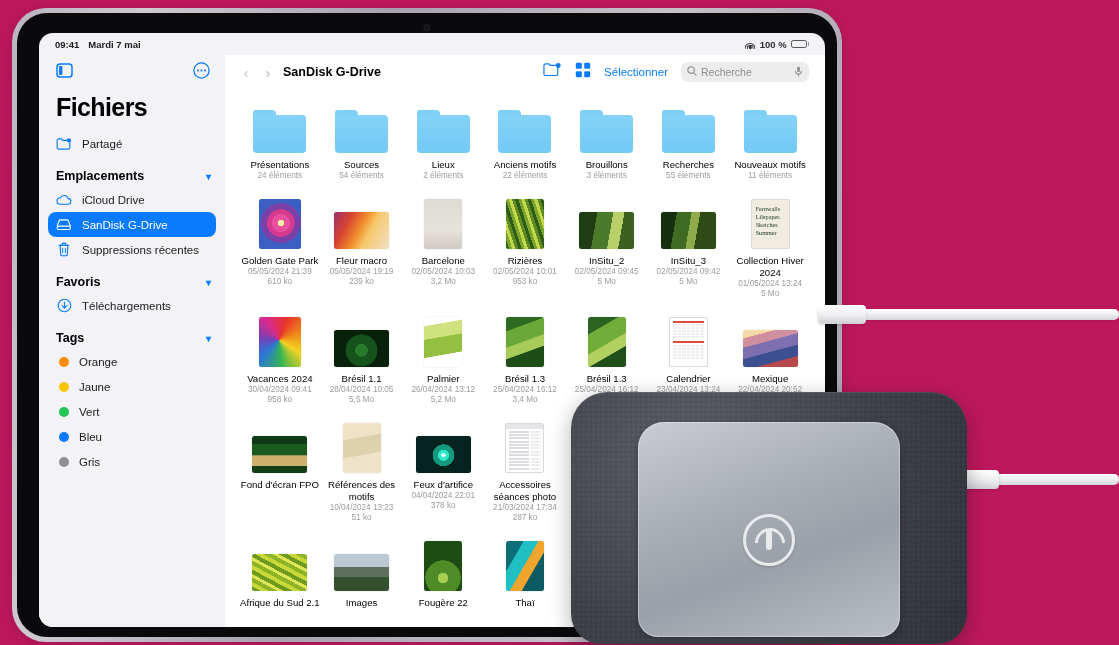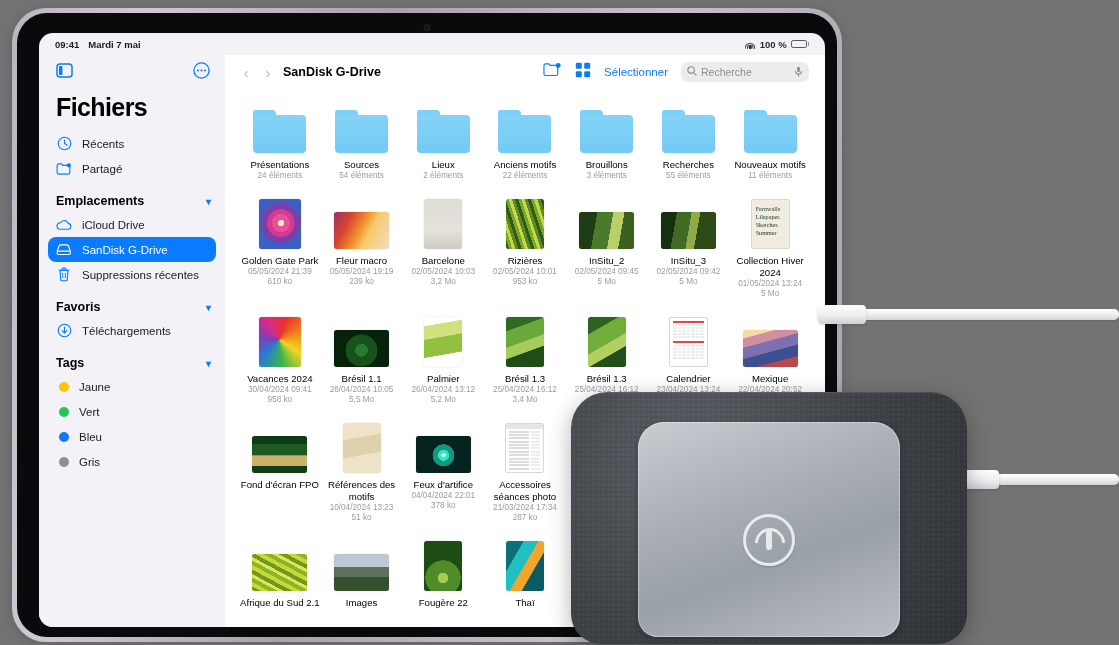--- a/index.html
+++ b/index.html
@@ -3,21 +3,21 @@
 <meta charset="utf-8">
 <style>
   * { box-sizing: border-box; margin: 0; padding: 0; }
   html, body {
     width: 1119px; height: 645px;
     overflow: hidden;
     background: #ffffff;
     font-family: "Liberation Sans", sans-serif;
     -webkit-font-smoothing: antialiased;
   }
-  #stage { position: relative; width: 1119px; height: 645px; background: #737373; }
+  #stage { position: relative; width: 1119px; height: 645px; background: #be185d; }
 
   
   #ipad-device {
     position: absolute;
     left: 12px; top: 8px;
     width: 830px; height: 634px;
     background: linear-gradient(100deg,#b9b4bd 0%, #cfcad2 14%, #a8a2ad 40%, #c6c1c9 70%, #a6a1ab 100%);
     border-radius: 34px;
     box-shadow: 0 2px 14px rgba(0,0,0,.16);
   }
@@ -273,29 +273,20 @@
                   <circle cx="8.5" cy="8.5" r="7.6" stroke="#0a7bff" stroke-width="1.3"></circle>
                   <circle cx="5" cy="8.5" r="1.05" fill="#0a7bff"></circle>
                   <circle cx="8.5" cy="8.5" r="1.05" fill="#0a7bff"></circle>
                   <circle cx="12" cy="8.5" r="1.05" fill="#0a7bff"></circle>
                 </svg>
               </span>
             </div>
 
             <div id="sidebar-title">Fichiers</div>
 
-            <div class="sb-row">
-              <span class="sb-icon">
-                <svg width="15" height="15" viewBox="0 0 16 16" fill="none">
-                  <circle cx="8" cy="8" r="6.7" stroke="#0a7bff" stroke-width="1.2"></circle>
-                  <path d="M8 4.3V8l2.6 1.7" stroke="#0a7bff" stroke-width="1.2" stroke-linecap="round"></path>
-                </svg>
-              </span>
-              <span class="sb-label">Récents</span>
-            </div>
 
             <div class="sb-row">
               <span class="sb-icon">
                 <svg width="16" height="14" viewBox="0 0 17 14" fill="none">
                   <path d="M1.2 3.2a1.6 1.6 0 0 1 1.6-1.6h3l1.3 1.5h6a1.6 1.6 0 0 1 1.6 1.6v6.1a1.6 1.6 0 0 1-1.6 1.6H2.8a1.6 1.6 0 0 1-1.6-1.6V3.2z" stroke="#0a7bff" stroke-width="1.2"></path>
                   <circle cx="13.6" cy="3.1" r="2.3" fill="#0a7bff"></circle>
                 </svg>
               </span>
               <span class="sb-label">Partagé</span>
             </div>
@@ -349,20 +340,24 @@
                 </svg>
               </span>
               <span class="sb-label">Téléchargements</span>
             </div>
 
             <div class="sb-section">
               <span>Tags</span>
               <span class="chev">▾</span>
             </div>
             <div id="tags-list">
+                <div class="sb-row">
+                  <span class="tag-dot" style="background: rgb(253, 141, 11);"></span>
+                  <span class="sb-label">Orange</span>
+                </div>
                 <div class="sb-row">
                   <span class="tag-dot" style="background: rgb(253, 196, 8);"></span>
                   <span class="sb-label">Jaune</span>
                 </div>
                 <div class="sb-row">
                   <span class="tag-dot" style="background: rgb(36, 197, 83);"></span>
                   <span class="sb-label">Vert</span>
                 </div>
                 <div class="sb-row">
                   <span class="tag-dot" style="background: rgb(16, 121, 251);"></span>

